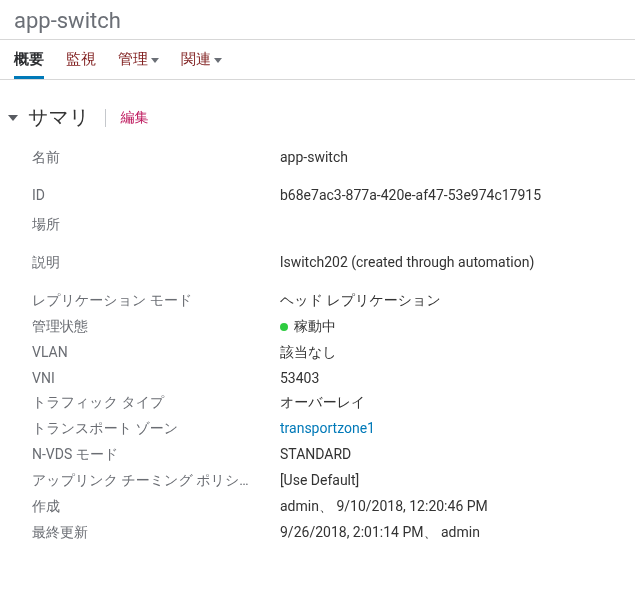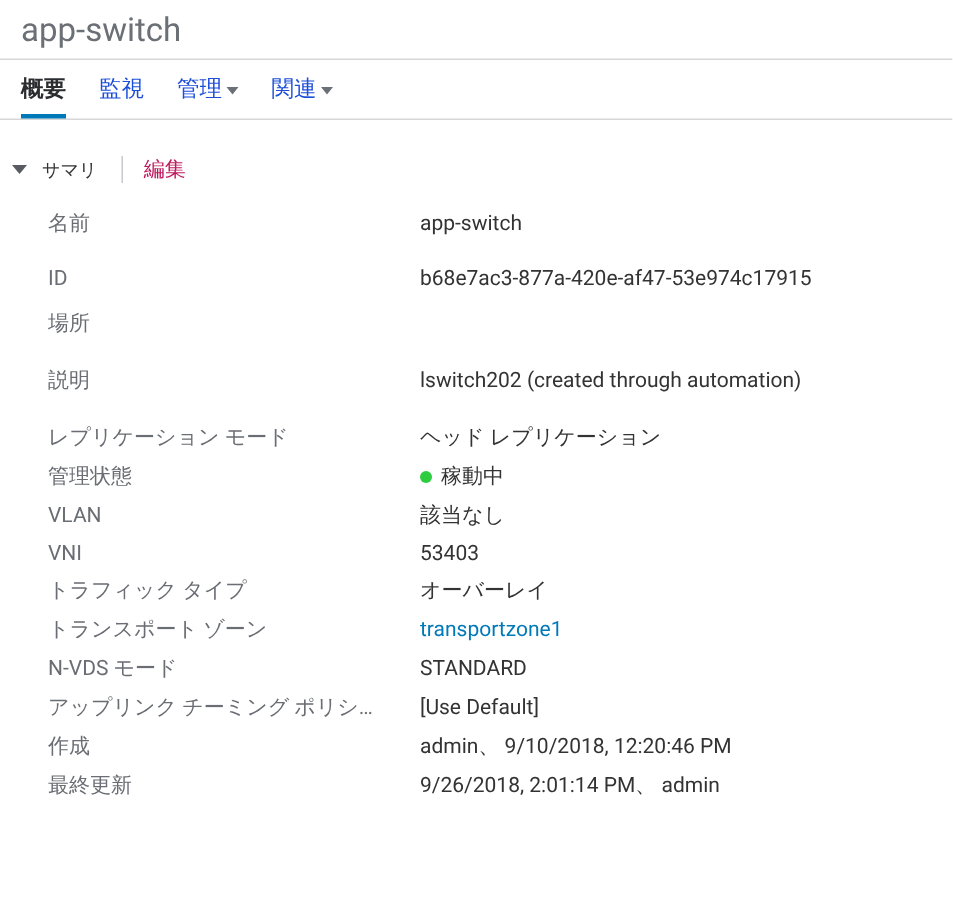--- a/index.html
+++ b/index.html
@@ -24,21 +24,21 @@
   .tabs {
     display: flex;
     align-items: center;
     gap: 22px;
     padding: 10px 30px 0 14px;
   }
   .tab {
     position: relative;
     padding-bottom: 10px;
     font-size: 15px;
-    color: #1d4ed8;
+    color: #7f1d1d;
     cursor: pointer;
     display: flex;
     align-items: center;
     gap: 3px;
   }
   .tab.active {
     color: #2b2d30;
     font-weight: 600;
   }
   .tab.active::after {
@@ -63,21 +63,21 @@
     gap: 10px;
   }
   .chevron-toggle {
     width: 0; height: 0;
     border-left: 5px solid transparent;
     border-right: 5px solid transparent;
     border-top: 6px solid #585b61;
     cursor: pointer;
   }
   .section-title {
-    font-size: 12px;
+    font-size: 20px;
     color: #333;
     font-weight: 400;
   }
   .divider-vert {
     width: 1px;
     height: 18px;
     background: #c5c8cc;
     margin: 0 4px 0 6px;
   }
   .edit-link {

